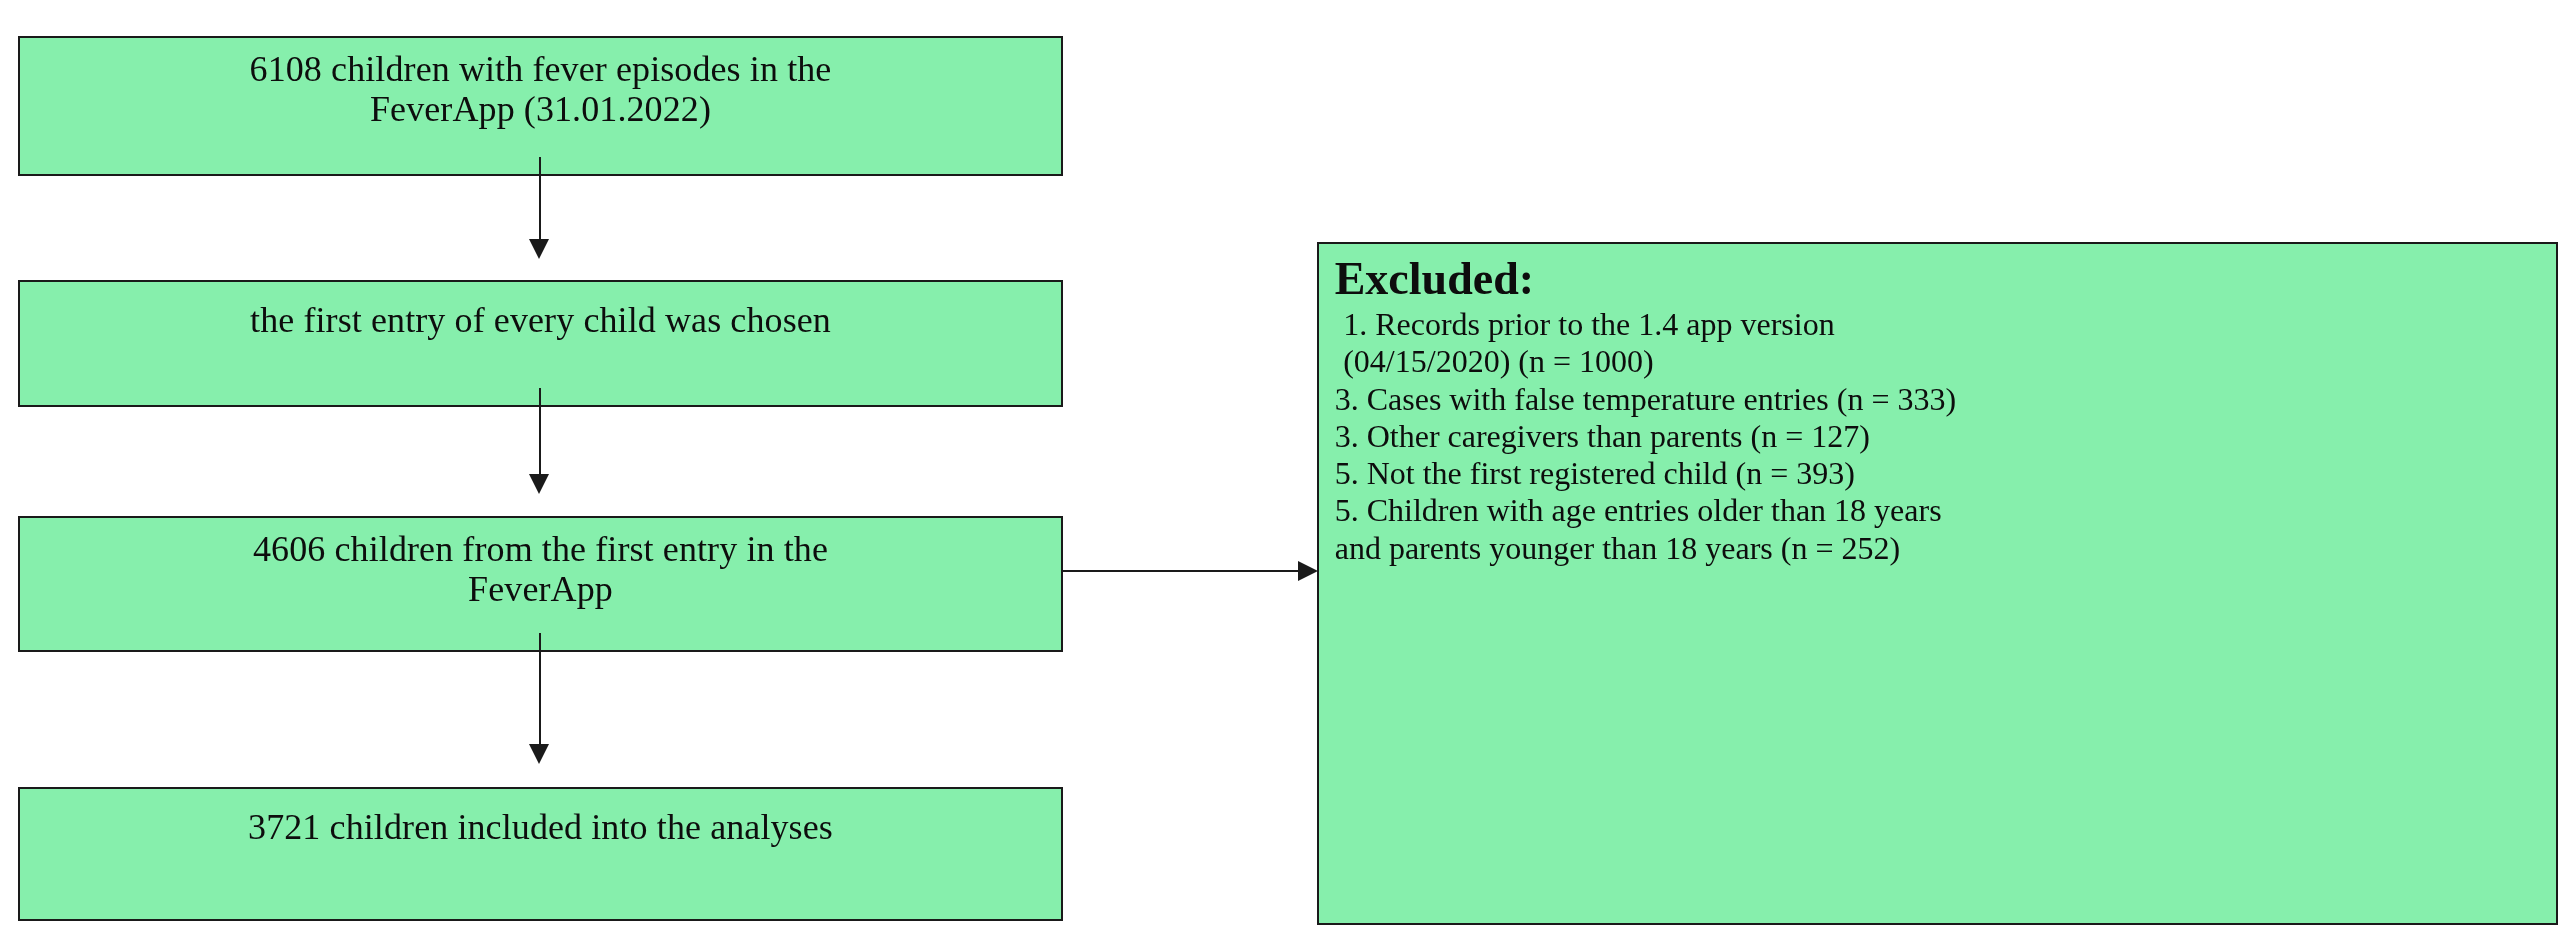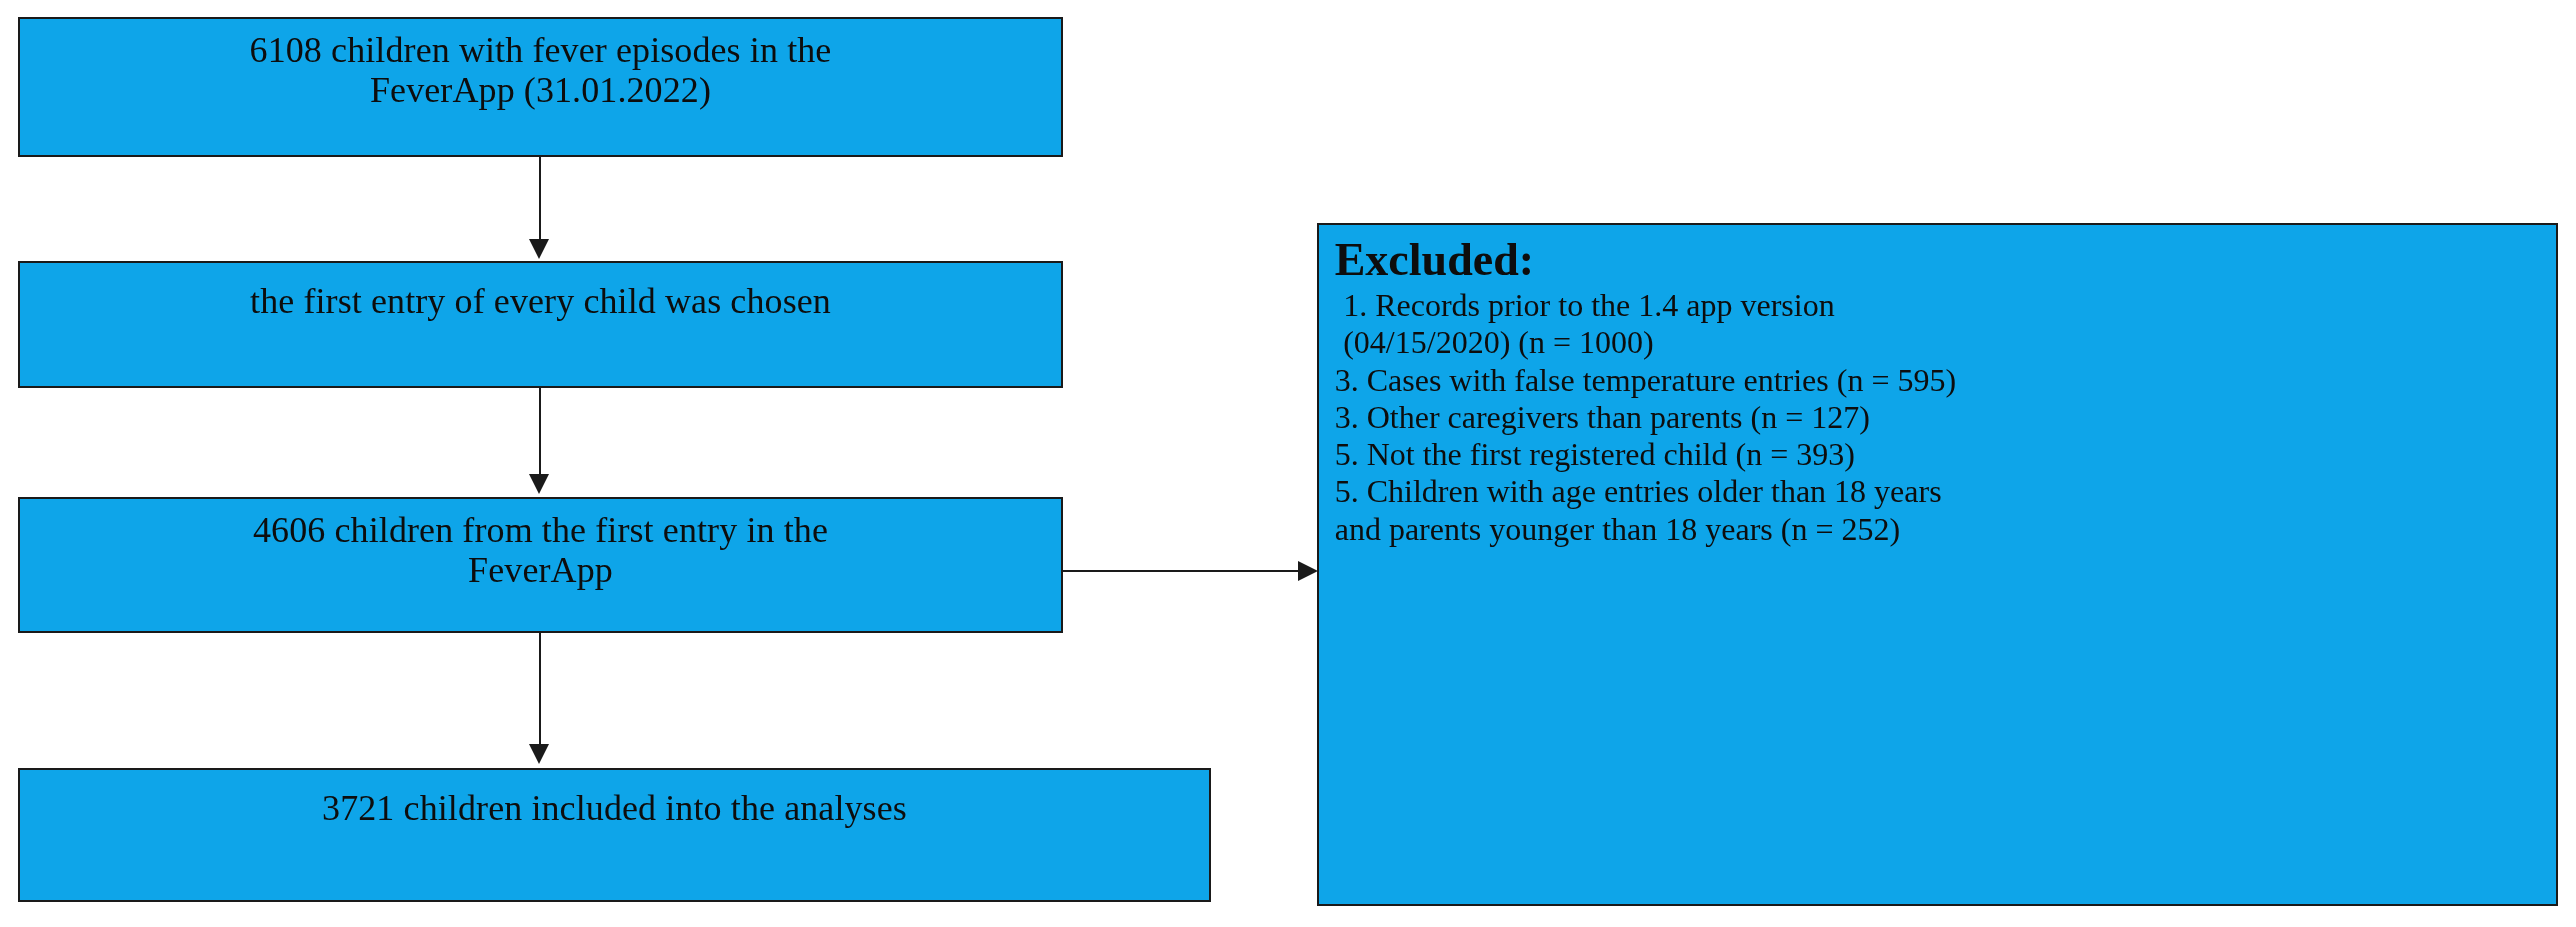--- a/index.html
+++ b/index.html
@@ -15,42 +15,43 @@
     font-family: "Liberation Serif", "DejaVu Serif", serif;
     color: #0d0d0d;
     overflow: hidden;
   }
 
   
   .node {
     position: absolute;
     box-sizing: border-box;
     border: 2.4px solid #1a1a1a;
-    background: #0ea5e9;
+    background: #86efac;
     display: flex;
     align-items: flex-start;
     justify-content: center;
+    margin-top: 19px;
   }
   .node .node-text {
     display: block;
     width: 100%;
     text-align: center;
     font-size: 36px;
     line-height: 1.12;
     letter-spacing: 0.1px;
     padding: 11px 15.7px 0 15.7px;
     box-sizing: border-box;
     white-space: pre-line;
   }
 
   
   #node-cohort      { left: 18px;  top: 17px;   width: 1045px; height: 140px; }
   #node-firstentry  { left: 18px;  top: 261px;  width: 1045px; height: 127px; }
   #node-firstfever  { left: 18px;  top: 497px;  width: 1045px; height: 136px; }
-  #node-analysed    { left: 18px;  top: 768px; width: 1193px; height: 134px; }
+  #node-analysed    { left: 18px;  top: 768px; width: 1045px; height: 134px; }
 
   #node-firstentry .node-text { padding-top: 18px; }
   #node-analysed   .node-text { padding-top: 18px; }
 
   
   #node-excluded {
     left: 1317px;
     top: 223px;
     width: 1241px;
     height: 683px;
@@ -140,21 +141,21 @@
   <div class="node" id="node-analysed">
     <span class="node-text">3721 children included into the analyses</span>
   </div>
 
   <div class="node" id="node-excluded">
     <div class="excluded-body">
       <div class="excluded-title">Excluded:</div>
       <ul class="excluded-list">
         <li class="indented"> 1. Records  prior to the 1.4 app version
 (04/15/2020) (n = 1000)</li>
-        <li>3. Cases with false temperature  entries  (n = 595)</li>
+        <li>3. Cases with false temperature  entries  (n = 333)</li>
         <li>3. Other caregivers  than parents  (n = 127)</li>
         <li>5. Not the first registered child (n = 393)</li>
         <li>5. Children with age entries older than 18 years
 and parents  younger  than 18 years  (n = 252)</li>
       </ul>
     </div>
   </div>
 
   <div class="conn-line conn-v" id="conn1-line"></div>
   <div class="arrow-down" id="conn1-arrow"></div>

